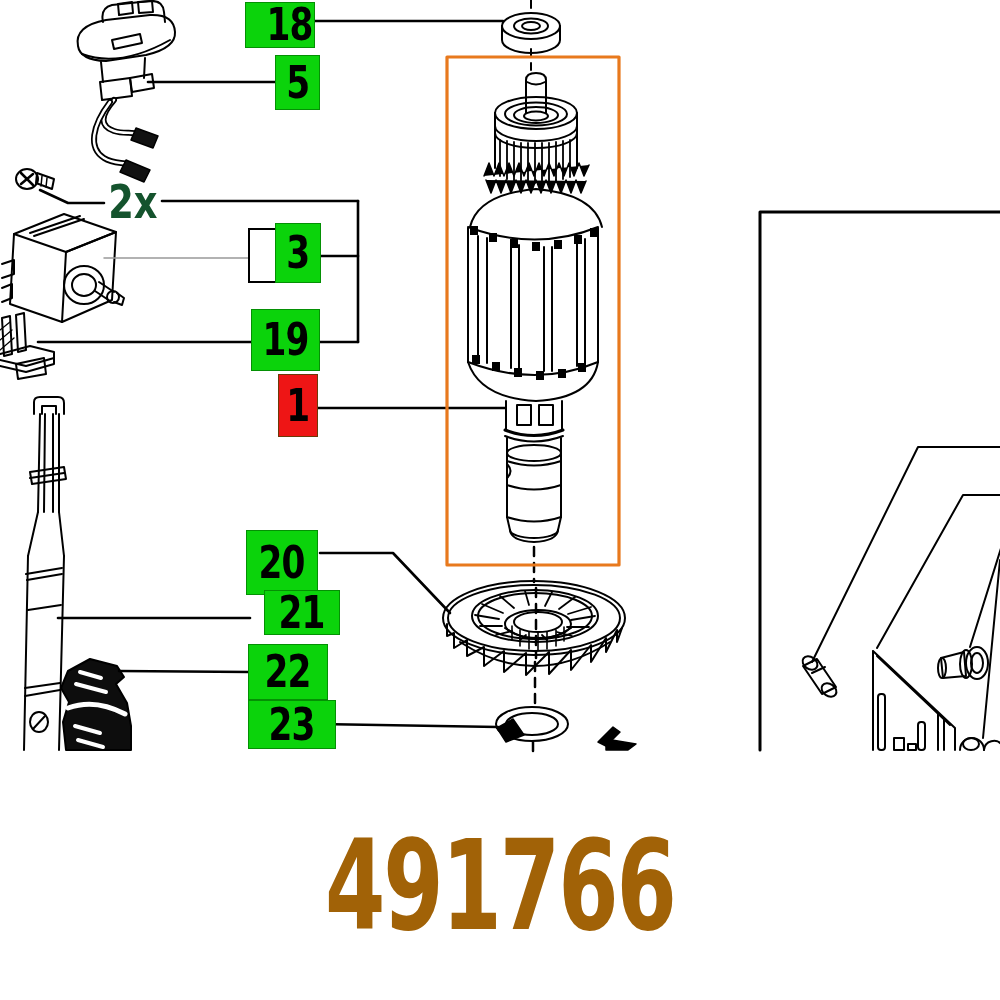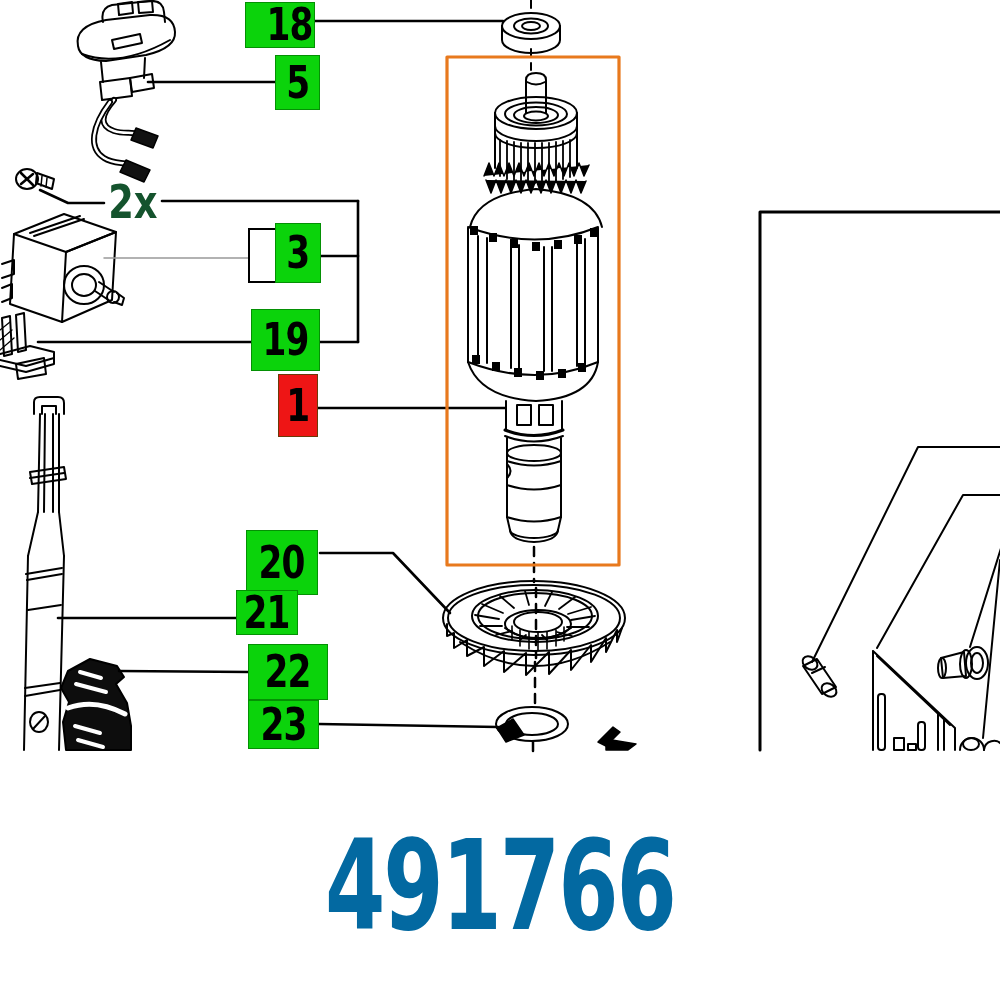--- a/index.html
+++ b/index.html
@@ -18,21 +18,21 @@
   .blankbox{
     position:absolute;background:#fff;border:2px solid #000;z-index:4;box-sizing:border-box;
   }
   .qty{
     position:absolute;left:103px;top:180px;width:60px;height:44px;z-index:5;
     display:flex;align-items:center;justify-content:center;font-weight:bold;color:#14532d;
   }
   .qty span{display:inline-block;transform:scaleX(.8);font-size:46px;line-height:1;}
   .partnum{
     position:absolute;left:0;top:824px;width:1000px;text-align:center;
-    font-weight:bold;color:#0369a1;z-index:5;
+    font-weight:bold;color:#a16207;z-index:5;
   }
   .partnum span{display:inline-block;transform:scaleX(.7);font-size:124px;letter-spacing:-3px;line-height:1;}
 </style>
 </head>
 <body>
 
 <div id="canvas">
 
 <svg id="art" width="1000" height="760" viewBox="0 0 1000 760">
   <g fill="none" stroke="#000" stroke-width="2" stroke-linecap="round" stroke-linejoin="round">
@@ -347,27 +347,27 @@
     </div>
 <div class="callout" style="left:251px;top:309px;width:69px;height:62px;">
       <span>19</span>
     </div>
 <div class="callout red" style="left:278px;top:374px;width:40px;height:63px;">
       <span>1</span>
     </div>
 <div class="callout" style="left:246px;top:518px;width:72px;height:65px;margin-top:12px;">
       <span>20</span>
     </div>
-<div class="callout" style="left:236px;top:590px;width:62px;height:45px;">
+<div class="callout" style="left:264px;top:590px;width:76px;height:45px;">
       <span>21</span>
     </div>
 <div class="callout" style="left:248px;top:644px;width:80px;height:56px;">
       <span>22</span>
     </div>
-<div class="callout" style="left:248px;top:700px;width:71px;height:49px;">
+<div class="callout" style="left:248px;top:700px;width:88px;height:49px;">
       <span>23</span>
     </div>
 
 <div class="qty">
       <span>2x</span>
     </div>
 
 <div class="partnum"><span>491766</span></div>
 
 </div>

